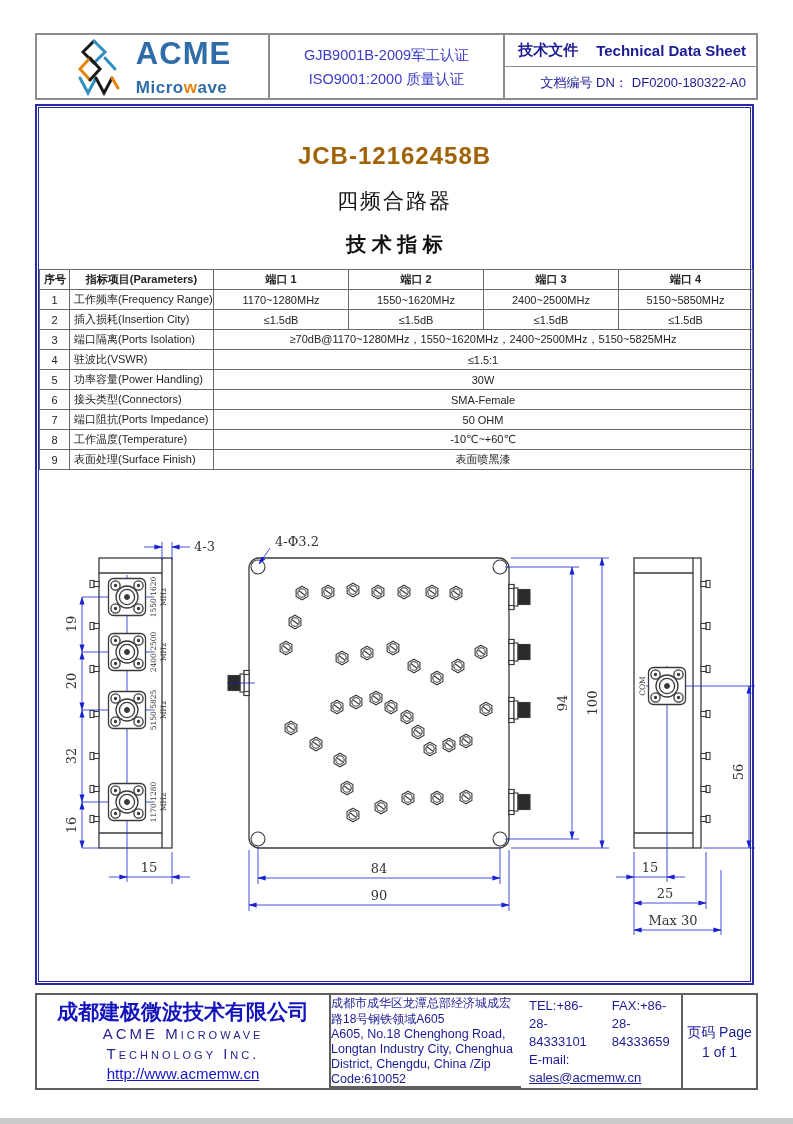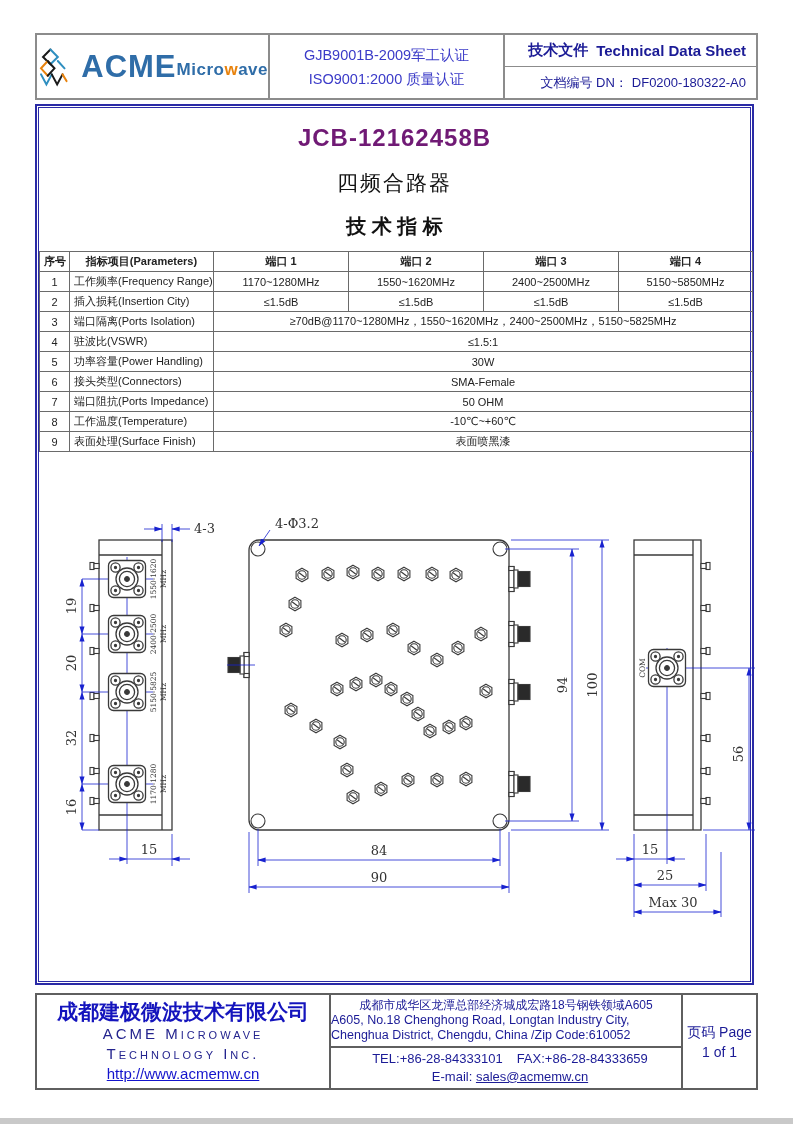--- a/index.html
+++ b/index.html
@@ -8,33 +8,33 @@
 
   
   .header-box{position:absolute;left:35px;top:33px;width:719px;height:63px;
               border:2px solid #8c8c8c;display:flex;}
   .hcell{height:100%;box-sizing:border-box;}
   .hcell-logo{width:233px;border-right:2px solid #8c8c8c;display:flex;align-items:center;justify-content:center;gap:8px;}
   .hcell-cert{width:235px;border-right:2px solid #8c8c8c;display:flex;flex-direction:column;
               align-items:center;justify-content:center;color:#3b3bc8;font-size:14.5px;line-height:24px;}
   .hcell-doc{flex:1;display:flex;flex-direction:column;}
   .hdoc-top{flex:1;border-bottom:1px solid #8c8c8c;display:flex;align-items:center;justify-content:flex-end;
-            padding-right:10px;color:#1b1b96;font-weight:bold;font-size:15px;gap:8px;}
+            padding-right:10px;color:#1b1b96;font-weight:bold;font-size:15px;gap:18px;}
   .hdoc-bottom{flex:1;display:flex;align-items:center;justify-content:flex-end;
             padding-right:10px;color:#1b1b96;font-size:13px;gap:4px;}
-  .logo-text{display:flex;flex-direction:row;line-height:1;}
+  .logo-text{display:flex;flex-direction:column;line-height:1;}
   .logo-acme{color:#2f6da8;font-weight:bold;font-size:31px;letter-spacing:1px;}
   .logo-micro{color:#2f6da8;font-weight:bold;font-size:17px;margin-top:10px;letter-spacing:0.5px;}
   .logo-micro .w-orange{color:#e8820c;}
 
   
   .main-box{position:absolute;left:35px;top:104px;width:719px;height:881px;
             border:2px solid #2a2aa6;box-sizing:border-box;}
   .main-inner{position:absolute;inset:1px;border:1px solid #2a2aa6;}
-  .model-title{text-align:center;margin-top:16px;font-size:24px;font-weight:bold;color:#701a75;letter-spacing:1px;}
+  .model-title{text-align:center;margin-top:34px;font-size:24px;font-weight:bold;color:#a16207;letter-spacing:1px;}
   .product-title{text-align:center;margin-top:17px;font-size:21px;color:#111;letter-spacing:2px;}
   .section-title{text-align:center;margin-top:16px;margin-bottom:11px;font-size:20px;font-weight:bold;color:#111;}
 
   
   table.spec{border-collapse:collapse;margin:0 auto;width:713px;table-layout:fixed;}
   table.spec td,table.spec th{border:1px solid #6a6a6a;font-size:11px;height:20px;
         padding:0 4px;box-sizing:border-box;overflow:hidden;white-space:nowrap;}
   table.spec th{font-weight:bold;text-align:center;}
   td.c{text-align:center;}
   td.l,th.l{text-align:left;padding-left:6px;}
@@ -47,21 +47,21 @@
 
   
   .footer-box{position:absolute;left:35px;top:993px;width:719px;height:93px;
               border:2px solid #5f5f5f;display:flex;box-sizing:content-box;}
   .fcell{box-sizing:border-box;height:100%;}
   .fcell-company{width:294px;border-right:2px solid #5f5f5f;display:flex;flex-direction:column;
                  align-items:center;justify-content:center;}
   .f-company-cn{color:#1414bd;font-weight:bold;font-size:21px;line-height:24px;}
   .f-company-en{color:#24248e;font-size:15px;letter-spacing:3px;font-variant:small-caps;line-height:20px;}
   .f-website{color:#1414cc;font-size:15px;text-decoration:underline;line-height:20px;}
-  .fcell-address{width:352px;border-right:2px solid #5f5f5f;display:flex;flex-direction:column;}
+  .fcell-address{width:352px;border-right:2px solid #5f5f5f;display:flex;}
   .f-addr-top{flex:1.25;border-bottom:2px solid #5f5f5f;display:flex;flex-direction:column;
               align-items:center;justify-content:center;color:#1b1b96;}
   .f-addr-cn{font-size:12px;line-height:16px;}
   .f-addr-en{font-size:12.5px;line-height:15px;text-align:left;}
   .f-addr-bottom{flex:1;display:flex;flex-direction:column;align-items:center;justify-content:center;
                  color:#1b1b96;font-size:13px;line-height:18px;margin-left:8px;}
   .f-email a,.f-email .mail{color:#1b1b96;text-decoration:underline;}
   .fcell-page{flex:1;display:flex;flex-direction:column;align-items:center;justify-content:center;
               color:#1b1b96;font-size:14px;line-height:20px;}
   .tel-fax{display:flex;gap:14px;}

